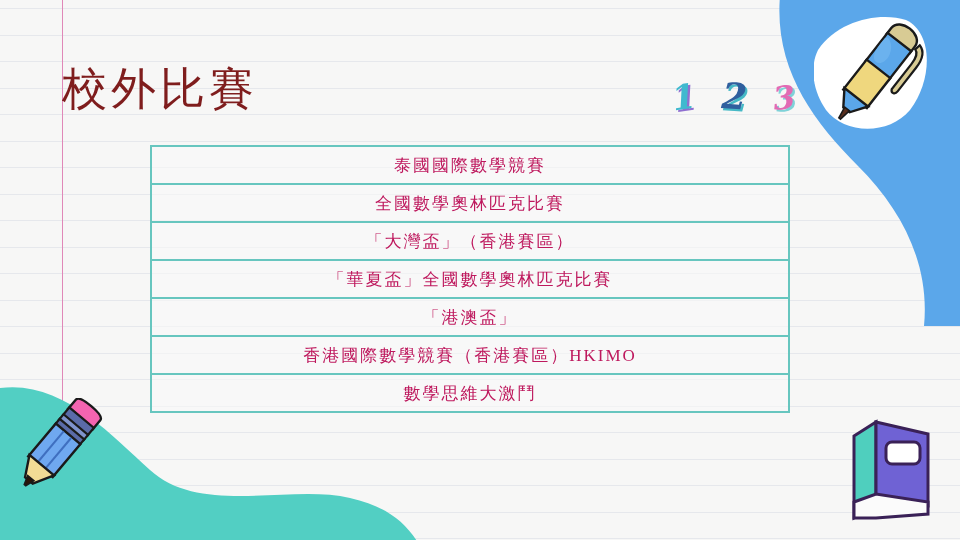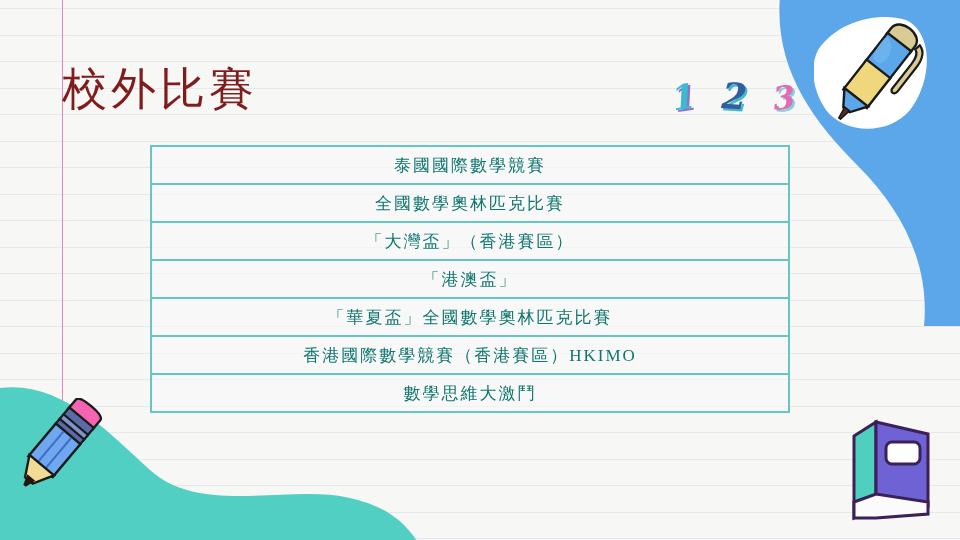--- a/index.html
+++ b/index.html
@@ -119,21 +119,21 @@
     border-collapse: collapse;
     background: rgba(250, 250, 249, 0.55);
   }
   .table td {
     border: 2.2px solid #67c6bf;
     height: 36px;
     text-align: center;
     vertical-align: middle;
     font-size: 17px;
     letter-spacing: 2px;
-    color: #0f766e;
+    color: #be185d;
     padding: 0 6px;
     white-space: nowrap;
   }
 
   
   .pen {
     position: absolute;
     top: 14px;
     right: 18px;
     width: 128px;
@@ -209,24 +209,24 @@
         <tr>
           <td>泰國國際數學競賽</td>
         </tr>
         <tr>
           <td>全國數學奧林匹克比賽</td>
         </tr>
         <tr>
           <td>「大灣盃」（香港賽區）</td>
         </tr>
         <tr>
+          <td>「華夏盃」全國數學奧林匹克比賽</td>
+        </tr>
+        <tr>
           <td>「港澳盃」</td>
-        </tr>
-        <tr>
-          <td>「華夏盃」全國數學奧林匹克比賽</td>
         </tr>
         <tr>
           <td>香港國際數學競賽（香港賽區）HKIMO</td>
         </tr>
         <tr>
           <td>數學思維大激鬥</td>
         </tr>
       </tbody>
   </table>
 

